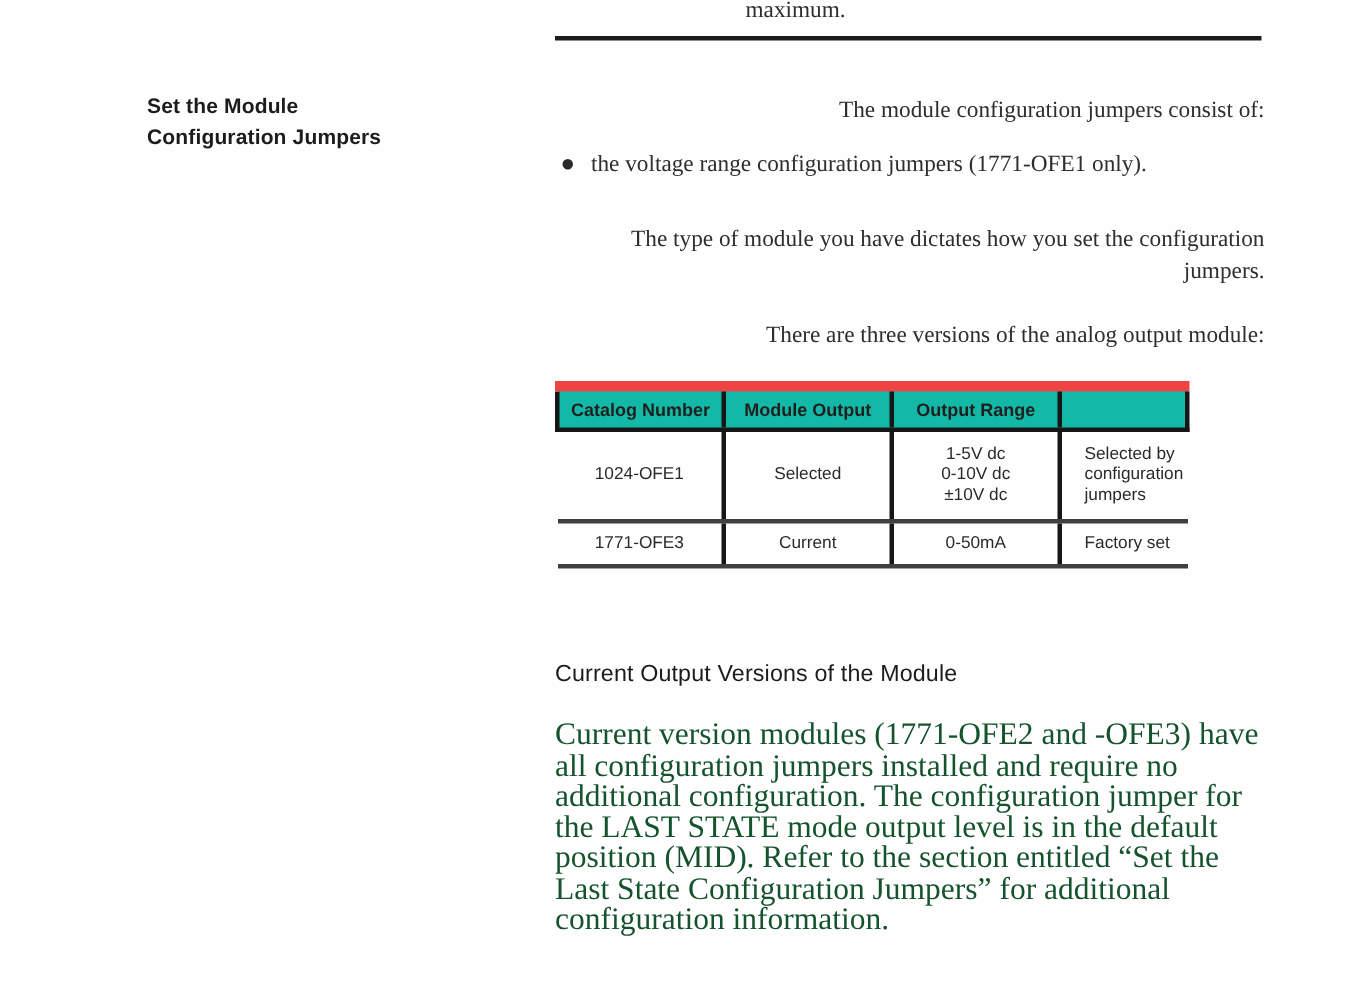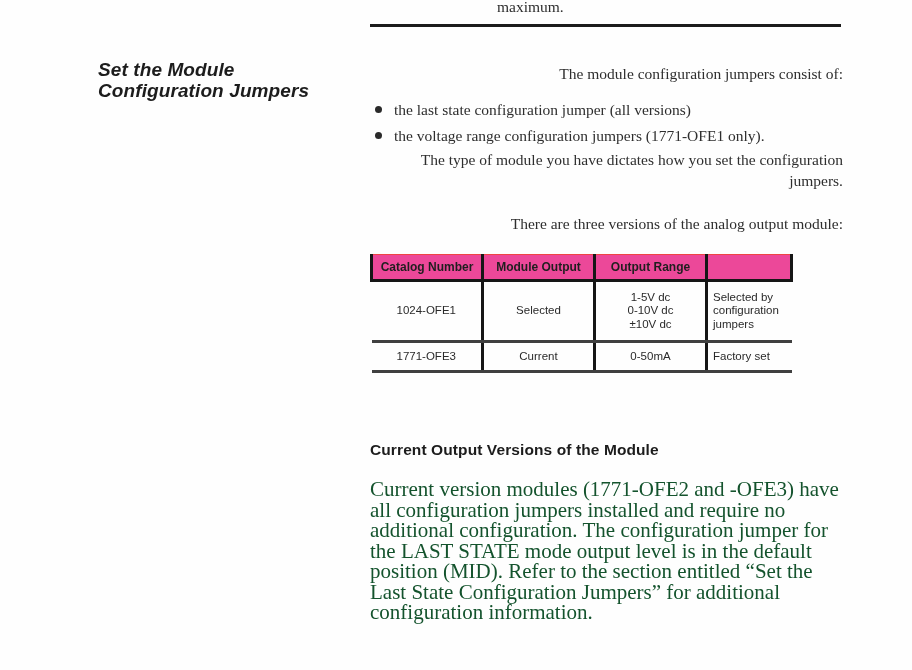--- a/index.html
+++ b/index.html
@@ -17,25 +17,24 @@
     color: #2e2e2e;
   }
   
   .sidebar-heading {
     position: absolute;
     left: 98px;
     top: 60px;
     width: 230px;
     font-family: "Liberation Sans", sans-serif;
     font-weight: bold;
-    font-size: 19px;
+    font-size: 14px;
     line-height: 20.5px;
     color: #1c1c1c;
     letter-spacing: 0.1px;
-    font-style: italic;
   }
   
   .right-col {
     position: absolute;
     left: 370px;
     top: 0;
     width: 473px;
     height: 524px;
   }
   .top-fragment {
@@ -93,22 +92,22 @@
     position: absolute;
     left: 0;
     top: 254px;
     border-collapse: collapse;
     table-layout: fixed;
     width: 420px;
     font-family: "Liberation Sans", sans-serif;
     color: #2a2a2a;
   }
   .module-table th {
-    background: #ec4899;
-    border-top: 1px solid #ef4444;
+    background: #14b8a6;
+    border-top: 7px solid #ef4444;
     border-bottom: 3px solid #161616;
     font-size: 12px;
     font-weight: bold;
     text-align: center;
     height: 24px;
     padding: 0 2px;
     color: #1f1f1f;
   }
   .module-table th:first-child { border-left: 3px solid #161616; }
   .module-table th:last-child  { border-right: 3px solid #161616; }
@@ -119,30 +118,30 @@
     line-height: 13.5px;
     text-align: center;
     vertical-align: middle;
     padding: 4px 2px;
   }
   .module-table td + td { border-left: 3px solid #161616; }
   .module-table .row-tall td { height: 50px; }
   .module-table .row-short td { height: 19px; }
   .module-table td.note-cell {
     text-align: left;
-    padding-left: 5px;
+    padding-left: 15px;
     padding-right: 2px;
   }
   
   .current-output-heading {
     position: absolute;
     left: 0;
     top: 441px;
     font-family: "Liberation Sans", sans-serif;
-    font-weight: bold;
+    font-weight: normal;
     font-size: 15.5px;
     color: #1c1c1c;
     letter-spacing: 0.1px;
   }
   .current-output-para {
     position: absolute;
     left: 0;
     top: 479px;
     width: 473px;
     font-size: 21px;
@@ -162,24 +161,20 @@
 
   <div class="right-col">
 
     <div class="top-fragment">maximum.</div>
 
     <div class="divider-rule"></div>
 
     <div class="serif-para intro-para">The module configuration jumpers consist of:</div>
 
     <div class="bullet-list">
-      <div class="bullet-item">
-        <span class="bullet-dot"></span>
-        <span>the last state configuration jumper (all versions)</span>
-      </div>
       <div class="bullet-item">
         <span class="bullet-dot"></span>
         <span>the voltage range configuration jumpers (1771-OFE1 only).</span>
       </div>
     </div>
 
     <div class="serif-para type-para">The type of module you have dictates how you set the configuration jumpers.</div>
 
     <div class="serif-para versions-para">There are three versions of the analog output module:</div>
 

